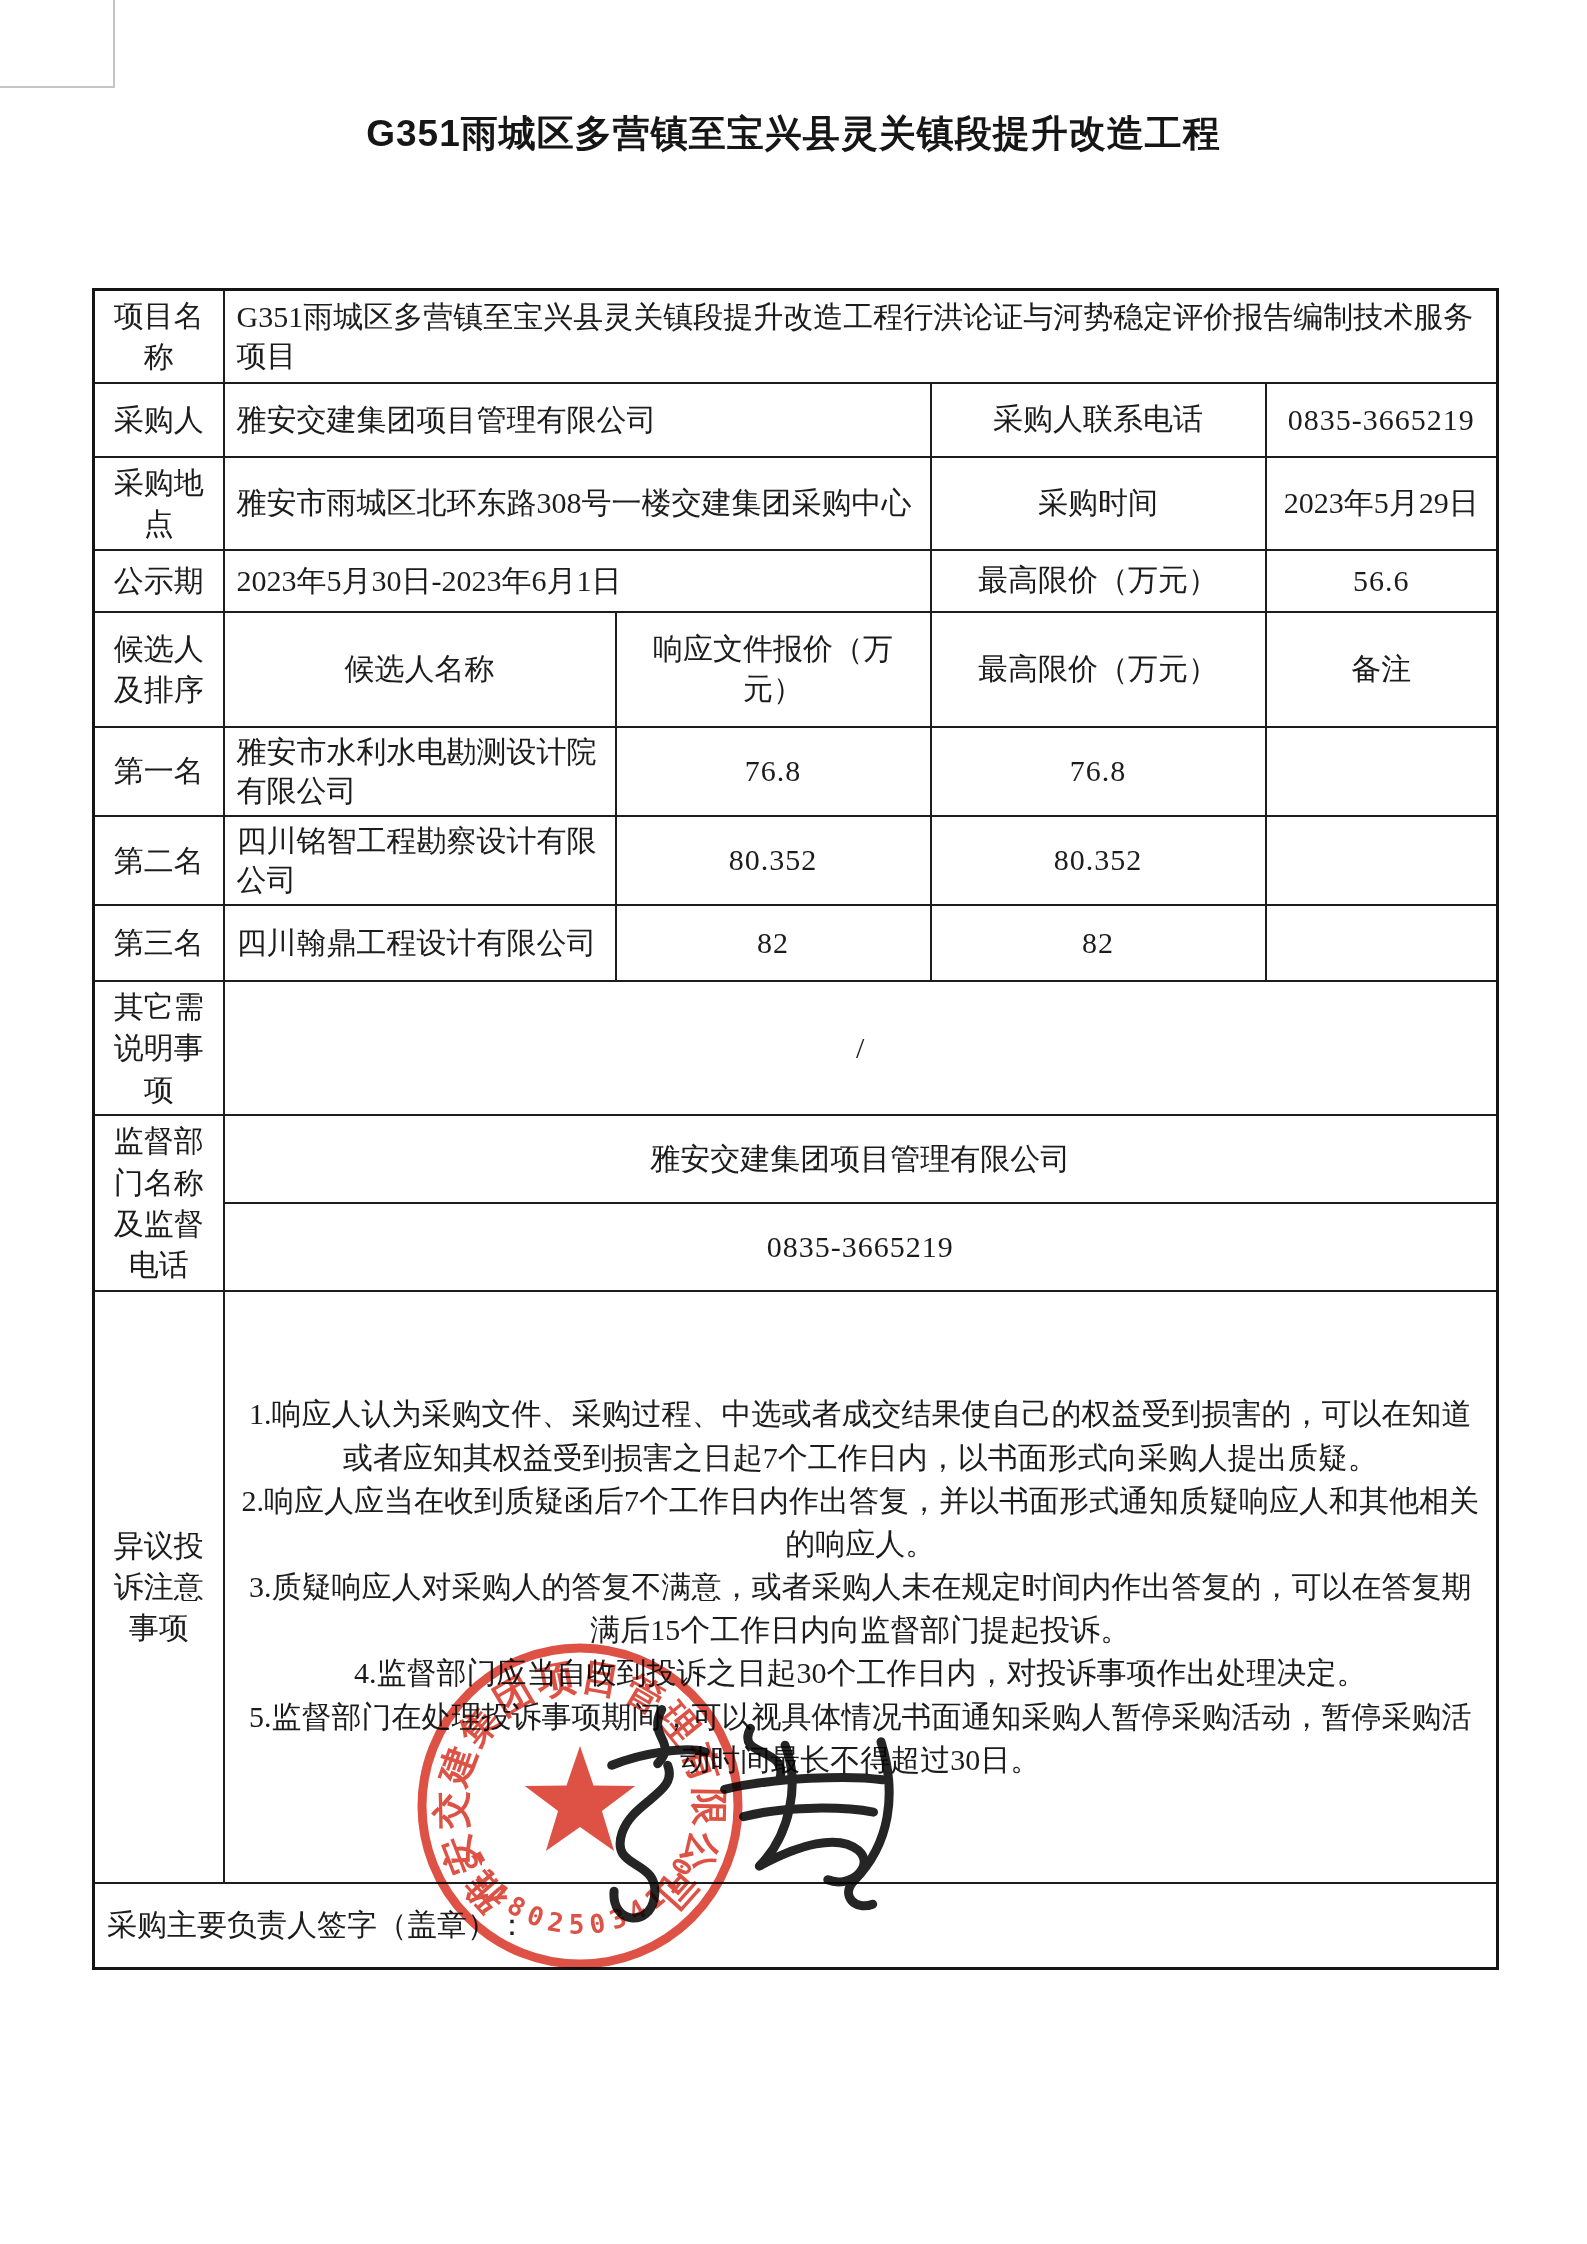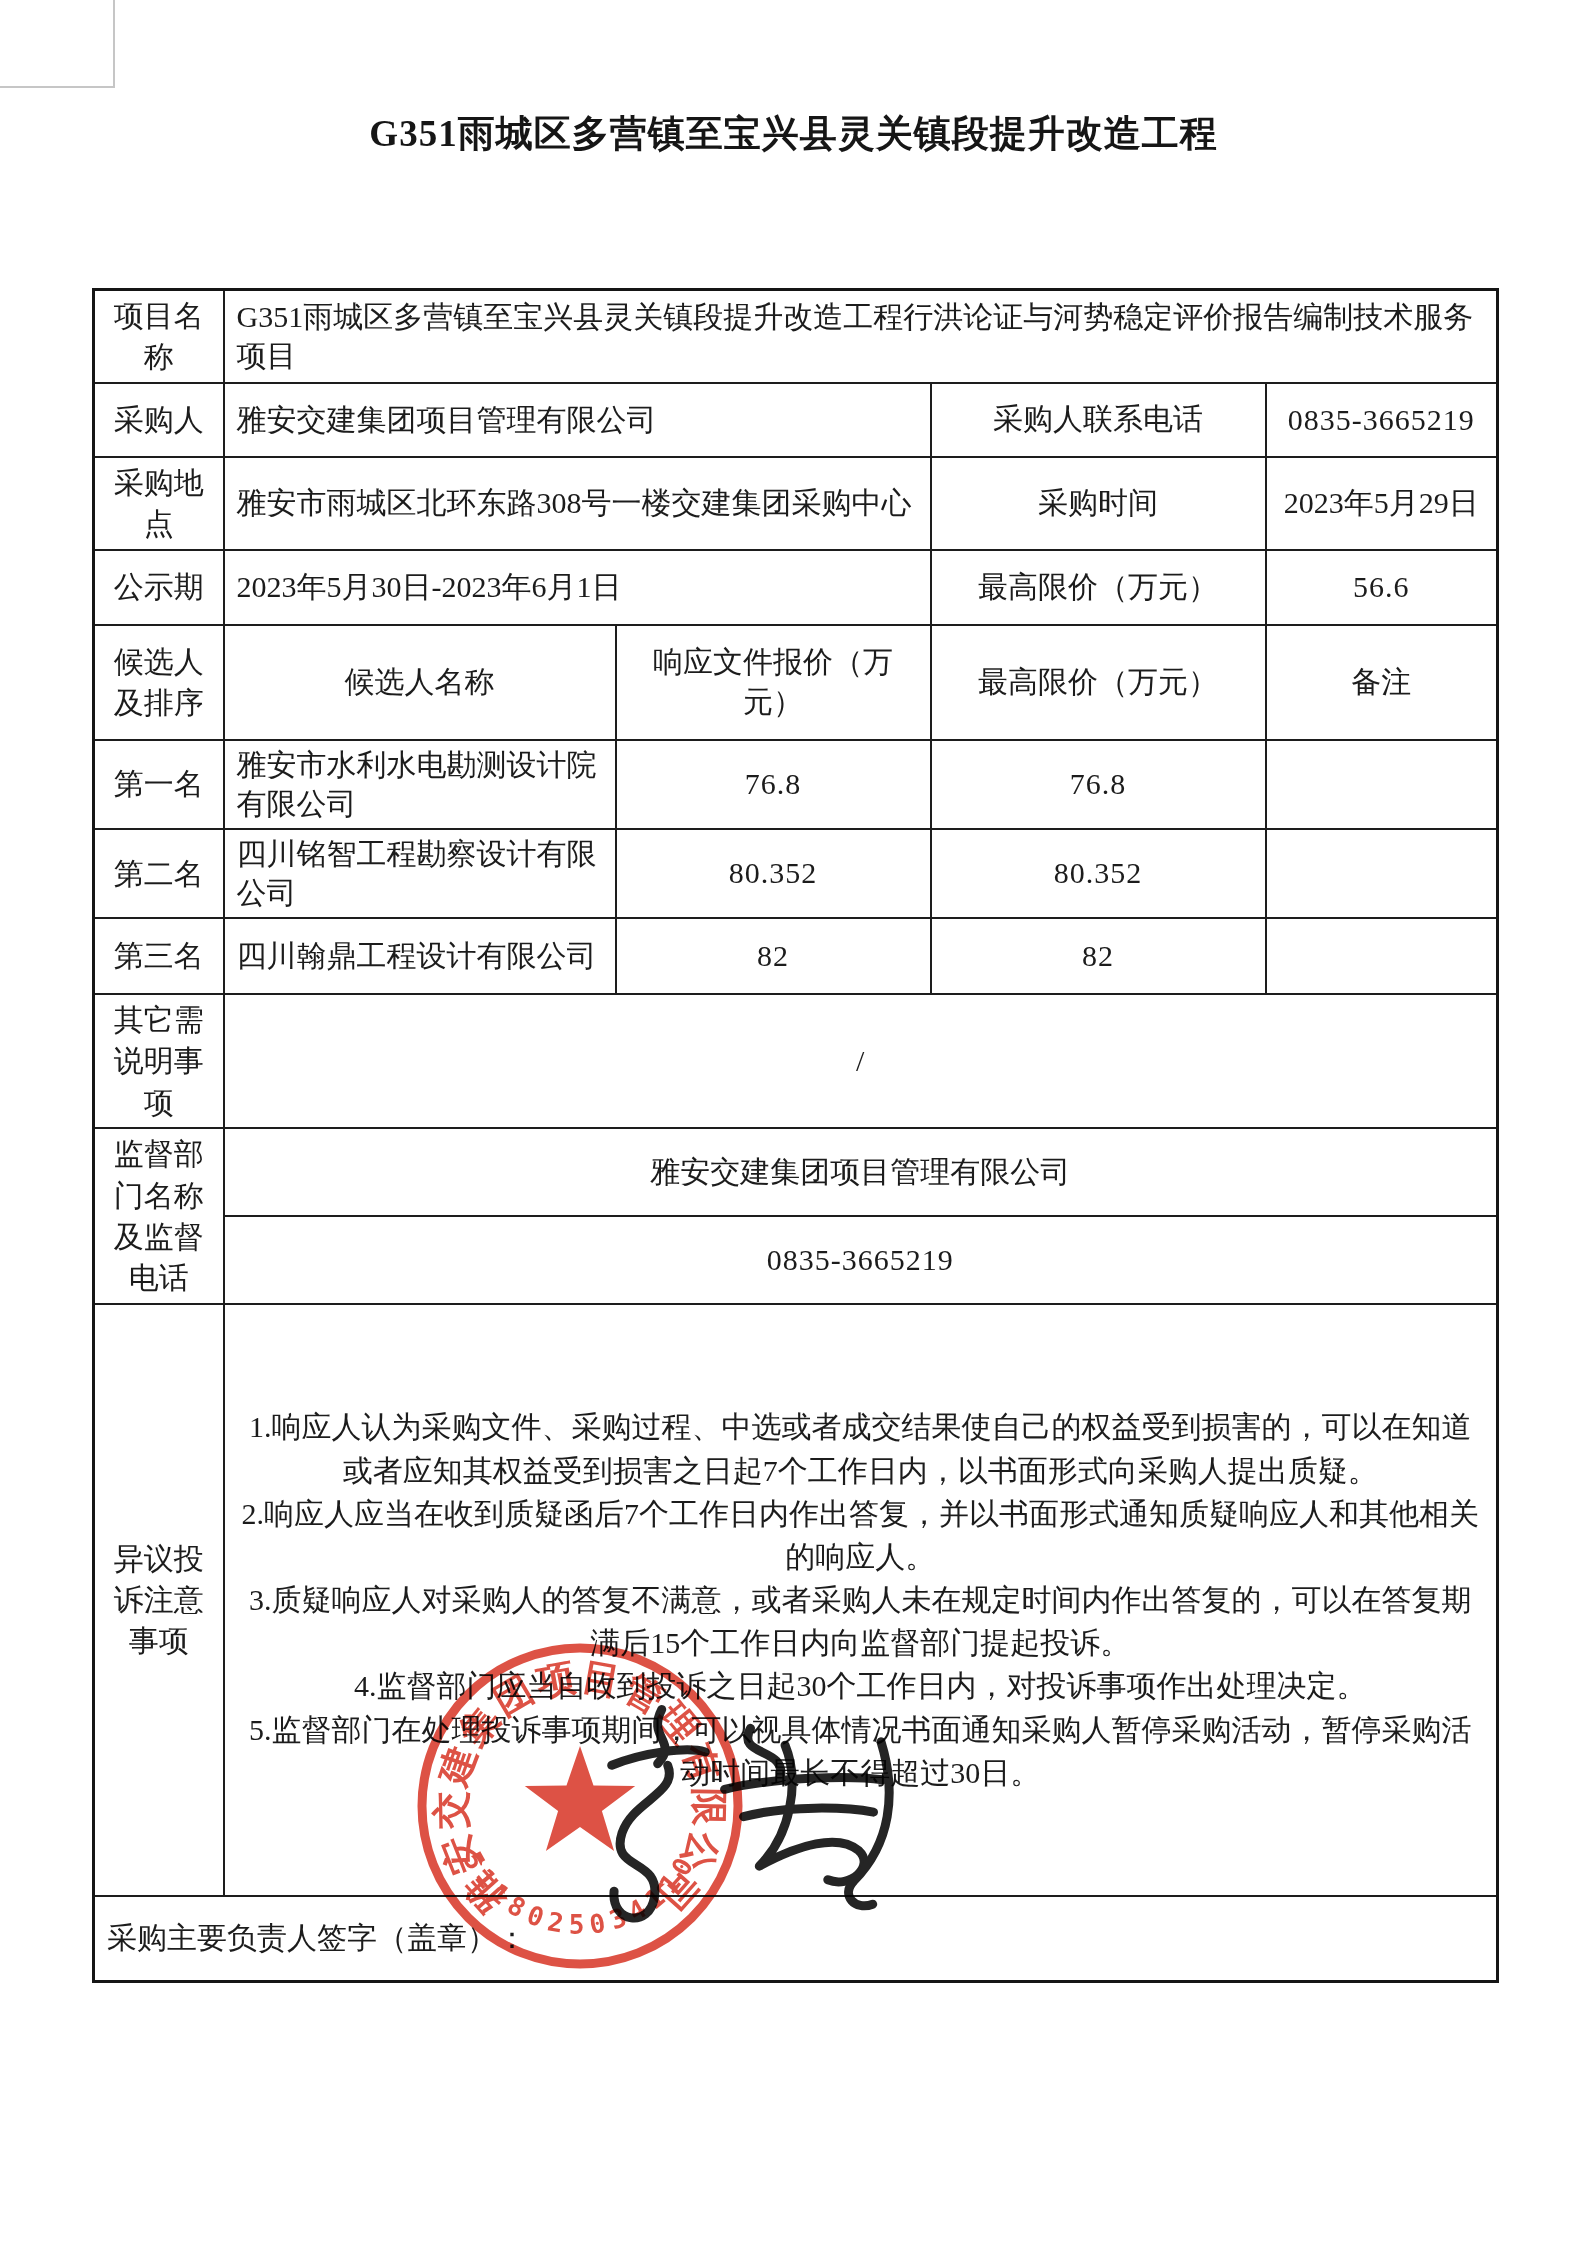--- a/index.html
+++ b/index.html
@@ -12,21 +12,21 @@
     color:#1c1c1c;
   }
   
   .corner-mark{
     position:absolute;left:0;top:0;width:113px;height:86px;
     border-right:2px solid #c6c6c6;border-bottom:2px solid #c6c6c6;
   }
   .title{
     position:absolute;left:0;top:106px;width:1587px;
     text-align:center;
-    font-family:Liberation Serif, serif;
+    font-family:Liberation Sans, sans-serif;
     font-weight:700;font-size:37px;line-height:56px;letter-spacing:1px;
     color:#161616;
   }
   table.doc{
     position:absolute;left:92px;top:288px;
     width:1404px;
     border-collapse:collapse;table-layout:fixed;
     font-size:30px;
   }
   table.doc td{
@@ -93,21 +93,21 @@
       <td class="center num">0835-3665219</td>
     </tr>
 
     <tr style="height:87px">
       <td class="lbl">采购地点</td>
       <td class="left" colspan="2">雅安市雨城区北环东路308号一楼交建集团采购中心</td>
       <td class="center">采购时间</td>
       <td class="center">2023年5月29日</td>
     </tr>
 
-    <tr style="height:75px">
+    <tr style="height:62px">
       <td class="lbl">公示期</td>
       <td class="left" colspan="2">2023年5月30日-2023年6月1日</td>
       <td class="center">最高限价（万元）</td>
       <td class="center num">56.6</td>
     </tr>
 
     <tr style="height:73px">
       <td class="lbl">候选人及排序</td>
       <td class="center">候选人名称</td>
       <td class="center" style="padding:16px 20px;word-break:break-all;line-height:1.35">响应文件报价（万元）</td>

